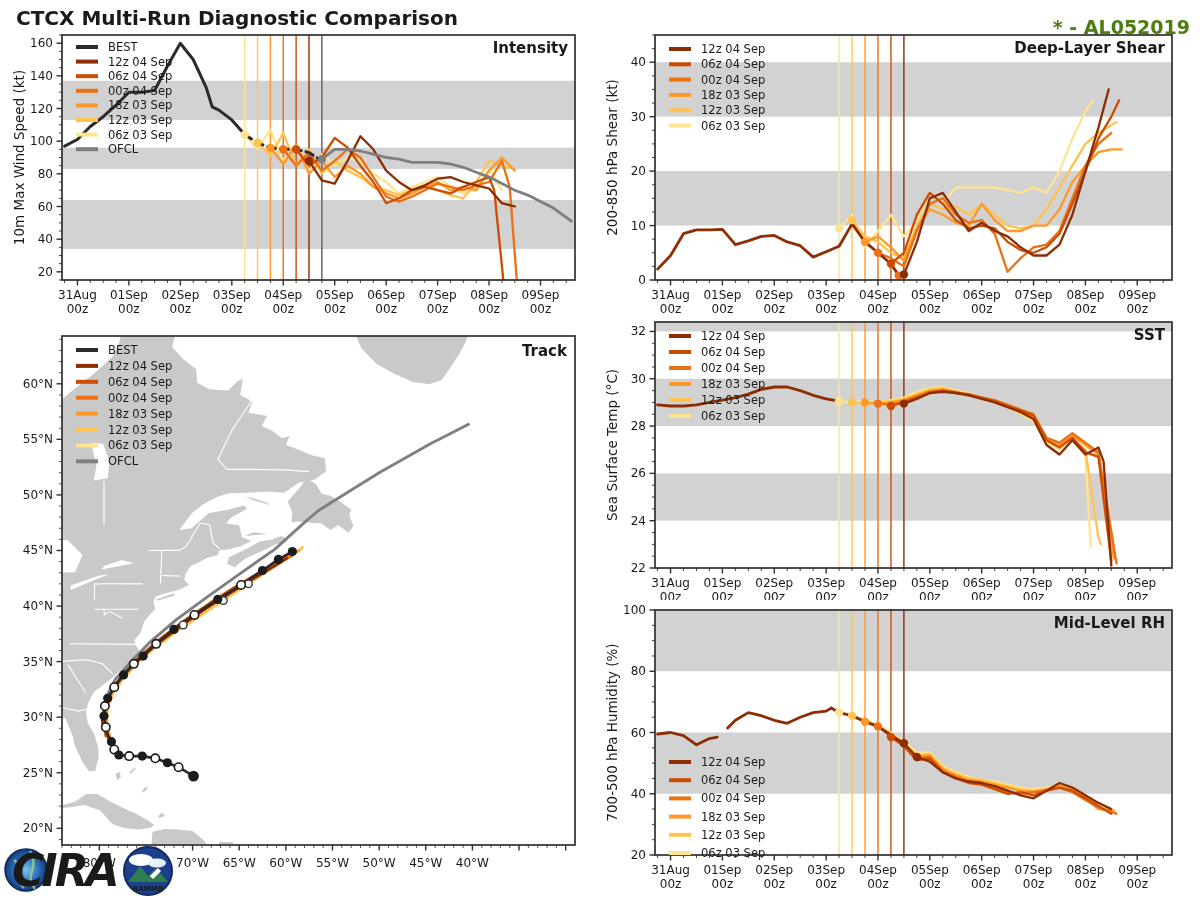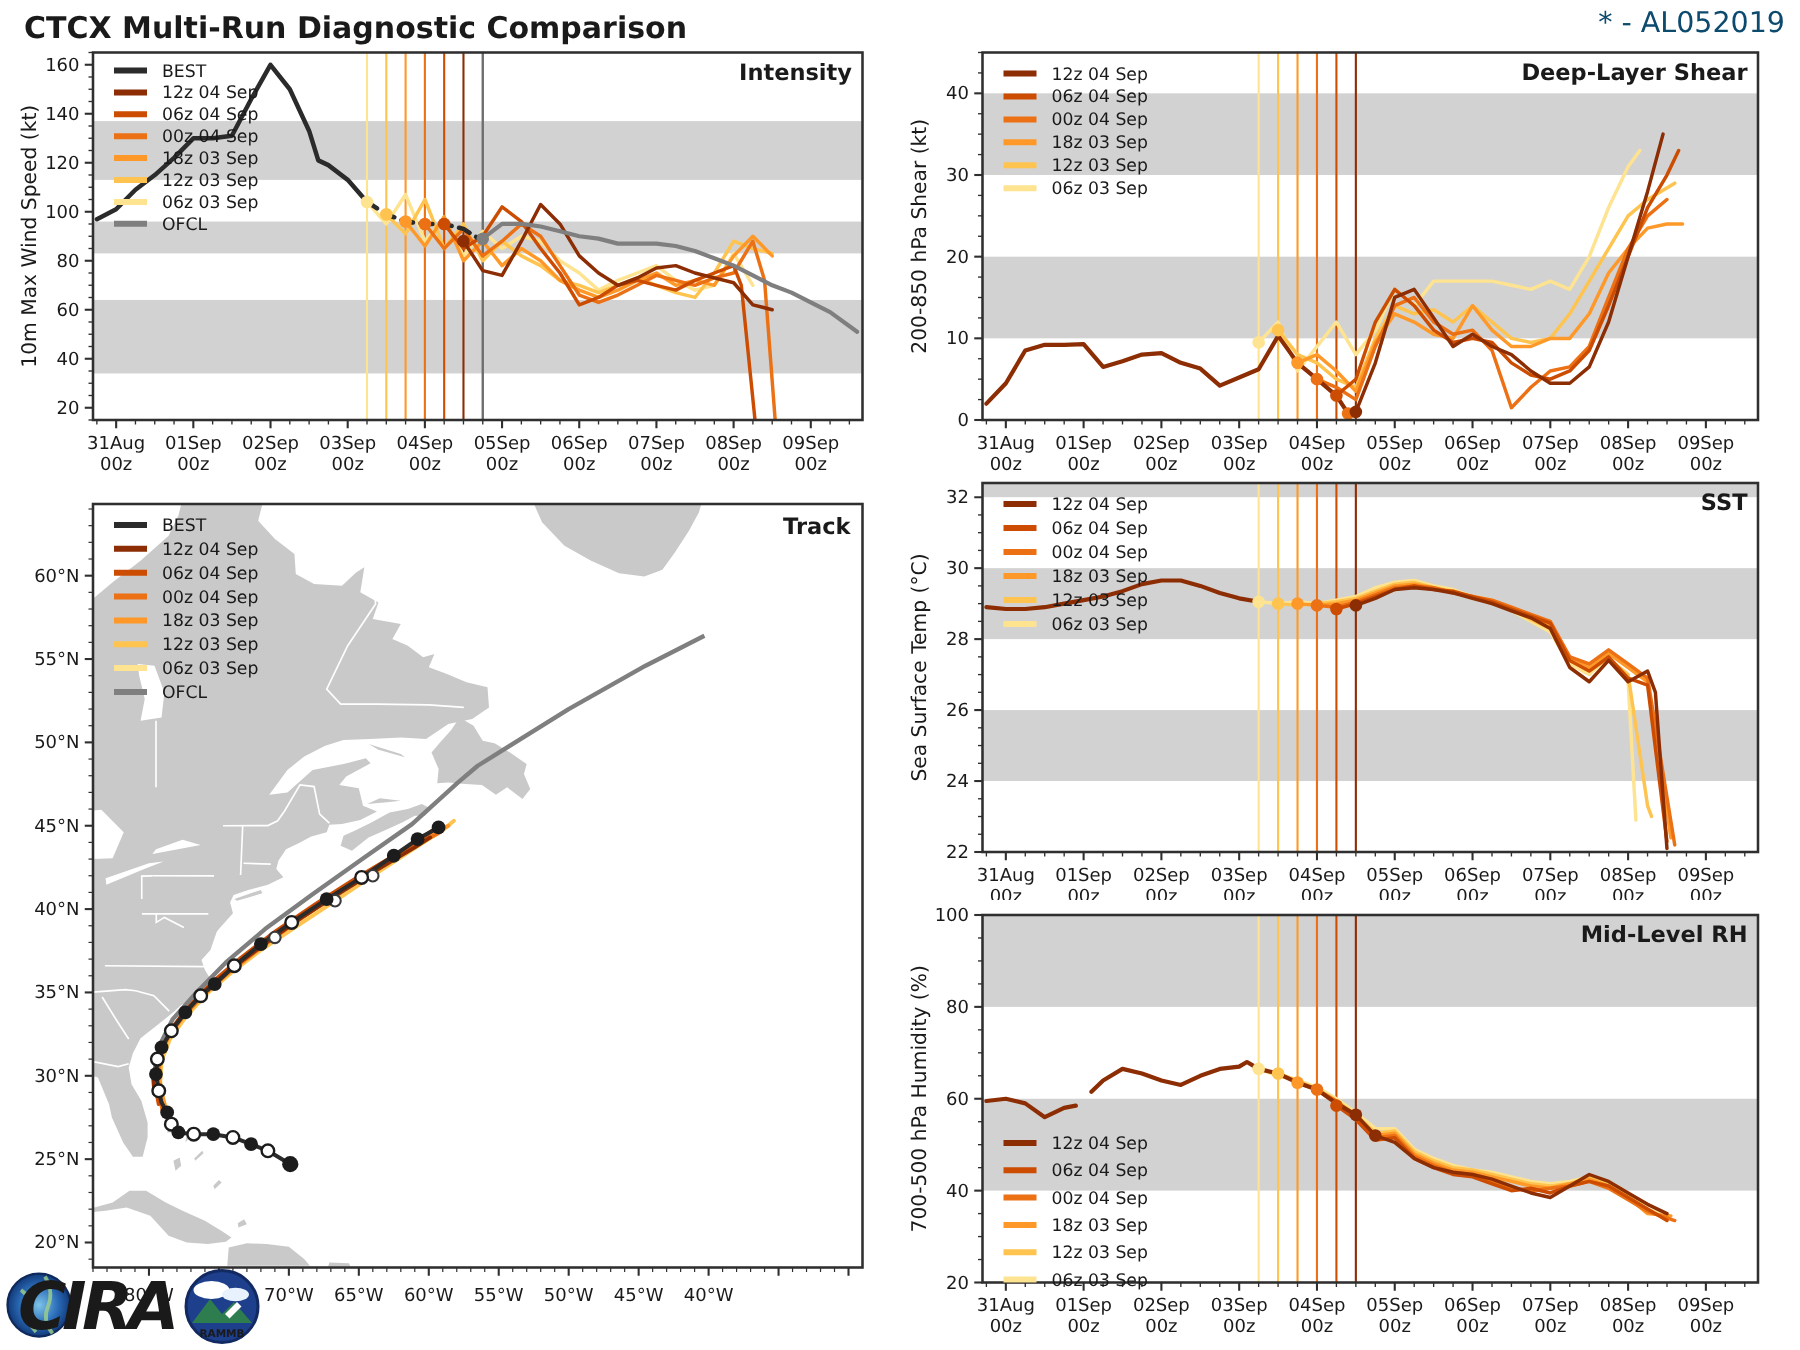--- a/index.html
+++ b/index.html
@@ -1,19 +1,19 @@
 <!DOCTYPE html>
 <html><head>
 <meta charset="utf-8">
 <style>
   html,body{margin:0;padding:0;background:#ffffff;}
   #fig{position:relative;width:1200px;height:900px;background:#ffffff;
        font-family:"DejaVu Sans","Liberation Sans",sans-serif;overflow:hidden;}
   .hdr-title{position:absolute;left:16px;top:6px;font-size:20px;font-weight:bold;color:#1a1a1a;}
-  .hdr-storm{position:absolute;right:10px;top:4px;font-size:19px;font-weight:normal;color:#0c4a6e;}
+  .hdr-storm{position:absolute;right:10px;top:16px;font-size:19px;font-weight:bold;color:#4d7c0f;}
   svg{position:absolute;display:block;}
   #intensity-svg{left:0;top:0;}
   #shear-svg{left:600px;top:0;}
   #map-svg{left:0;top:330px;}
   #sst-svg{left:600px;top:285px;}
   #rh-svg{left:600px;top:600px;}
   text{fill:#1a1a1a;}
 </style>
 </head>
 <body>

